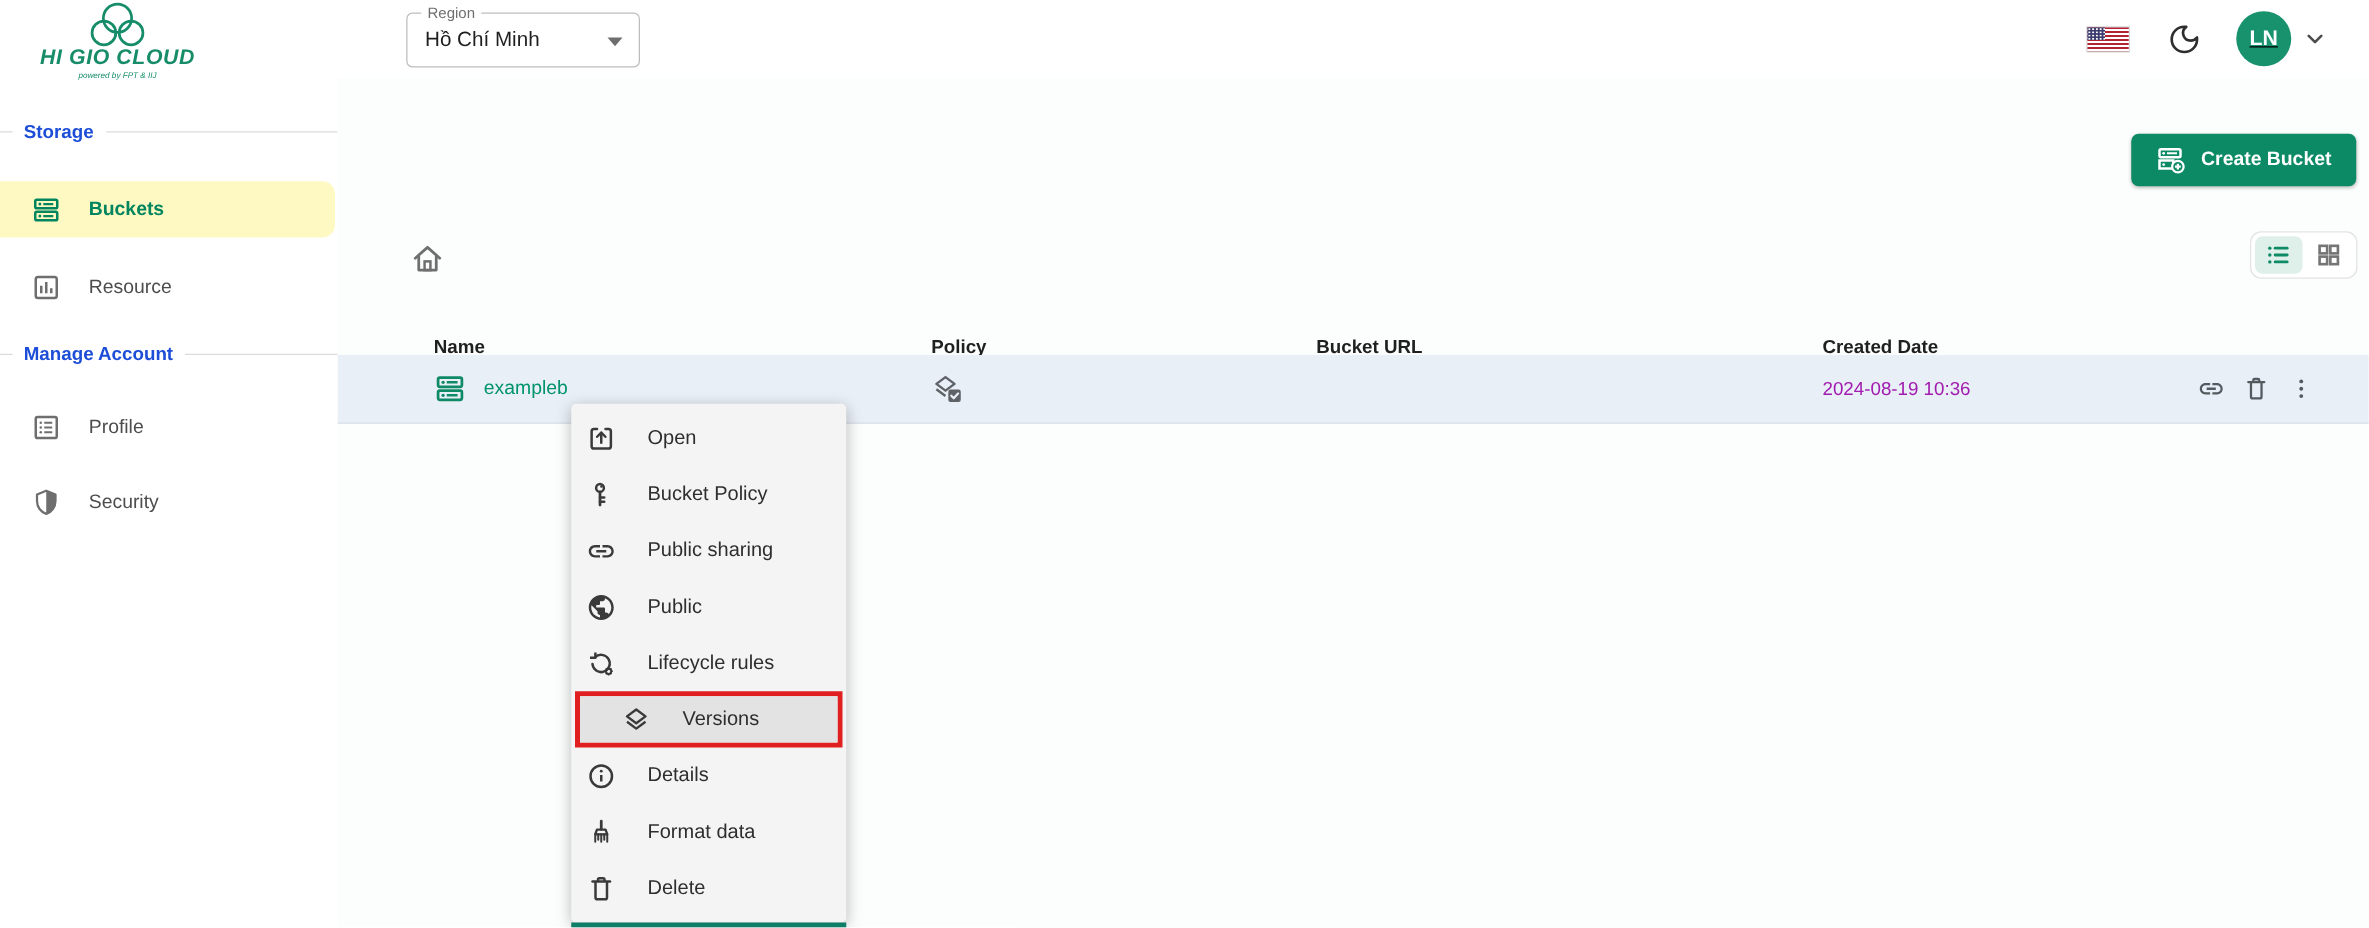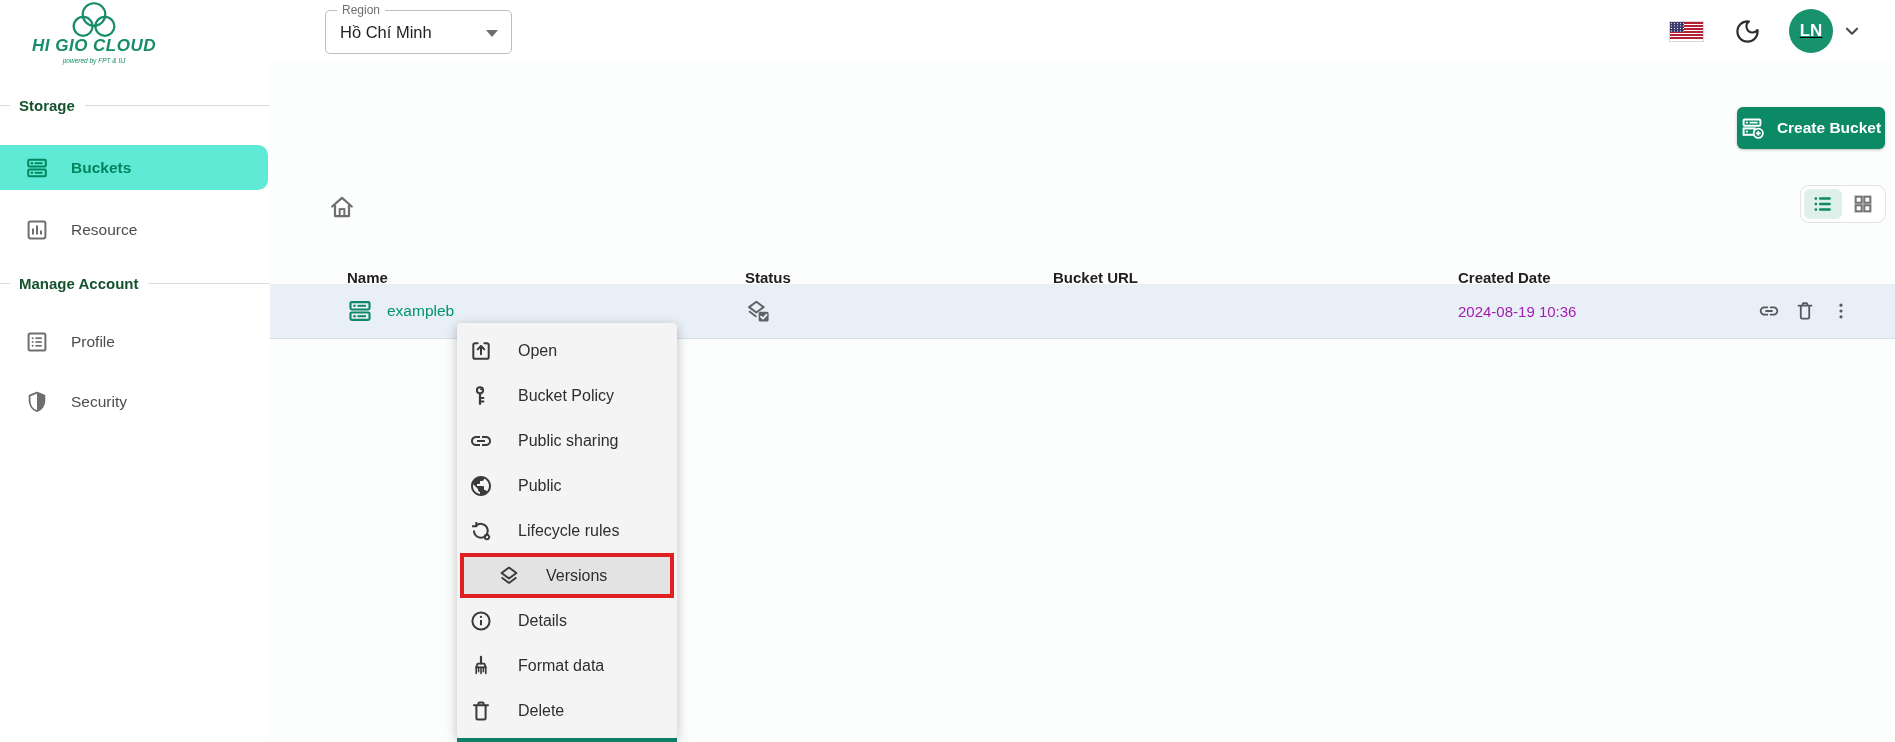--- a/index.html
+++ b/index.html
@@ -26,36 +26,36 @@
     background:repeating-linear-gradient(#b22234 0 1.6px, #fff 1.6px 3.1px); box-shadow:0 0 0 1px #d8d8d8; }
   .flag::before { content:""; position:absolute; left:0; top:0; width:14px; height:10px; background:#3c3b6e;
     background-image:radial-gradient(#fff .6px, transparent .8px); background-size:3px 2.6px; }
   .moon { width:27px; height:27px; color:#2e2e2e; margin-right:28px; cursor:pointer; }
   .avatar { width:44px; height:44px; border-radius:50%; background:#17926d; color:#fff;
     display:flex; align-items:center; justify-content:center; font-weight:bold; font-size:17px; cursor:pointer; }
   .hdr-chevron { width:22px; height:22px; color:#4c4c4c; margin-left:8px; cursor:pointer; }
 
   
   .sidebar { position:absolute; top:62px; left:0; bottom:0; width:270px; background:#fff; padding-top:33px; z-index:4; }
-  .side-label { display:flex; align-items:center; font-size:15px; font-weight:bold; color:#14532d; height:20px; }
+  .side-label { display:flex; align-items:center; font-size:15px; font-weight:bold; color:#1d4ed8; height:20px; }
   .side-label::before { content:""; width:10px; height:1px; background:#dcdcdc; margin-right:9px; flex:none; }
   .side-label::after  { content:""; flex:1; height:1px; background:#dcdcdc; margin-left:10px; }
   .side-item { display:flex; align-items:center; height:45px; padding-left:25px; gap:22px;
     font-size:15.5px; color:#4d4d4d; cursor:pointer; margin-right:2px; border-radius:0 10px 10px 0; }
   .side-item .ic { width:24px; height:24px; color:#6e6e6e; flex:none; }
-  .side-item.active { background:#5eead4; color:#00855e; font-weight:bold; }
+  .side-item.active { background:#fef9c3; color:#00855e; font-weight:bold; }
   .side-item.active .ic { color:#00855e; }
   .m-storage-label { margin-bottom:30px; }
   .m-resource { margin-top:17px; }
   .m-account-label { margin-top:21px; margin-bottom:26px; }
   .m-security { margin-top:15px; }
 
   
   .content { position:absolute; top:62px; left:270px; right:0; bottom:0; background:#fcfdfd; }
-  .create-btn { position:absolute; top:45px; right:10px; width:148px; height:42px; background:#0b8a65;
+  .create-btn { position:absolute; top:45px; right:10px; width:180px; height:42px; background:#0b8a65;
     border:none; border-radius:6px; color:#fff; font-weight:bold; font-size:15.5px;
     display:flex; align-items:center; justify-content:center; gap:12px; cursor:pointer;
     box-shadow:0 1px 3px rgba(0,0,0,.25); font-family:"Liberation Sans",sans-serif; }
   .create-btn .ic { width:24px; height:24px; }
   .home-btn { position:absolute; top:131px; left:58px; width:28px; height:28px; color:#6f6f6f; cursor:pointer; }
   .view-toggle { position:absolute; top:123px; right:9px; width:86px; height:38px; background:#fff;
     border:1px solid #e3e3e3; border-radius:9px; display:flex; padding:3px; gap:2px; }
   .vt-btn { flex:1; border-radius:6px; display:flex; align-items:center; justify-content:center; cursor:pointer; }
   .vt-btn .ic { width:22px; height:22px; }
   .vt-list { background:#dff0ea; color:#0f8a66; }
@@ -297,21 +297,21 @@
       </div>
       <div class="vt-btn vt-grid">
         <svg class="ic">
             <use href="#i-grid"></use>
           </svg>
       </div>
     </div>
 
     <div class="thead grid-cols">
       <div>Name</div>
-      <div>Status</div>
+      <div>Policy</div>
       <div>Bucket URL</div>
       <div>Created Date</div>
       <div></div>
     </div>
 
     <div class="trow grid-cols">
       <div class="name-cell">
         <svg class="ic">
             <use href="#i-dns"></use>
           </svg>

